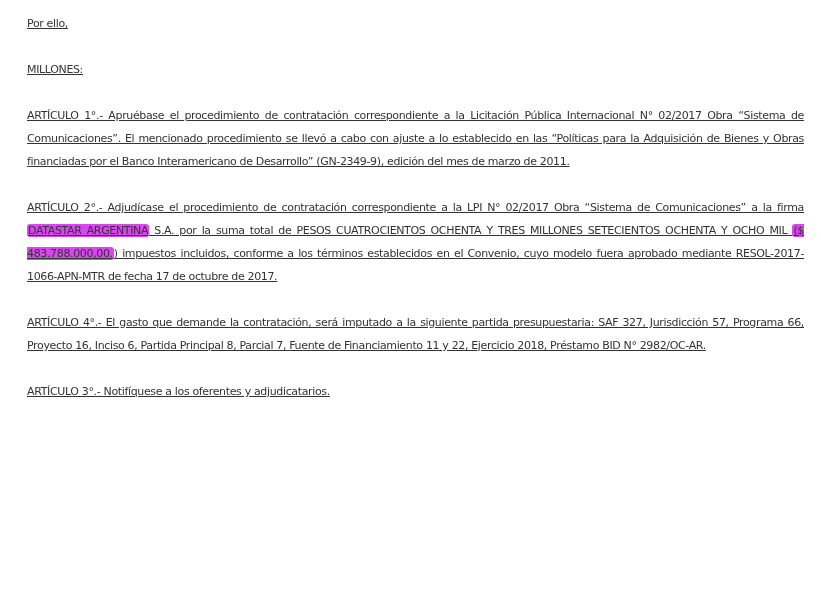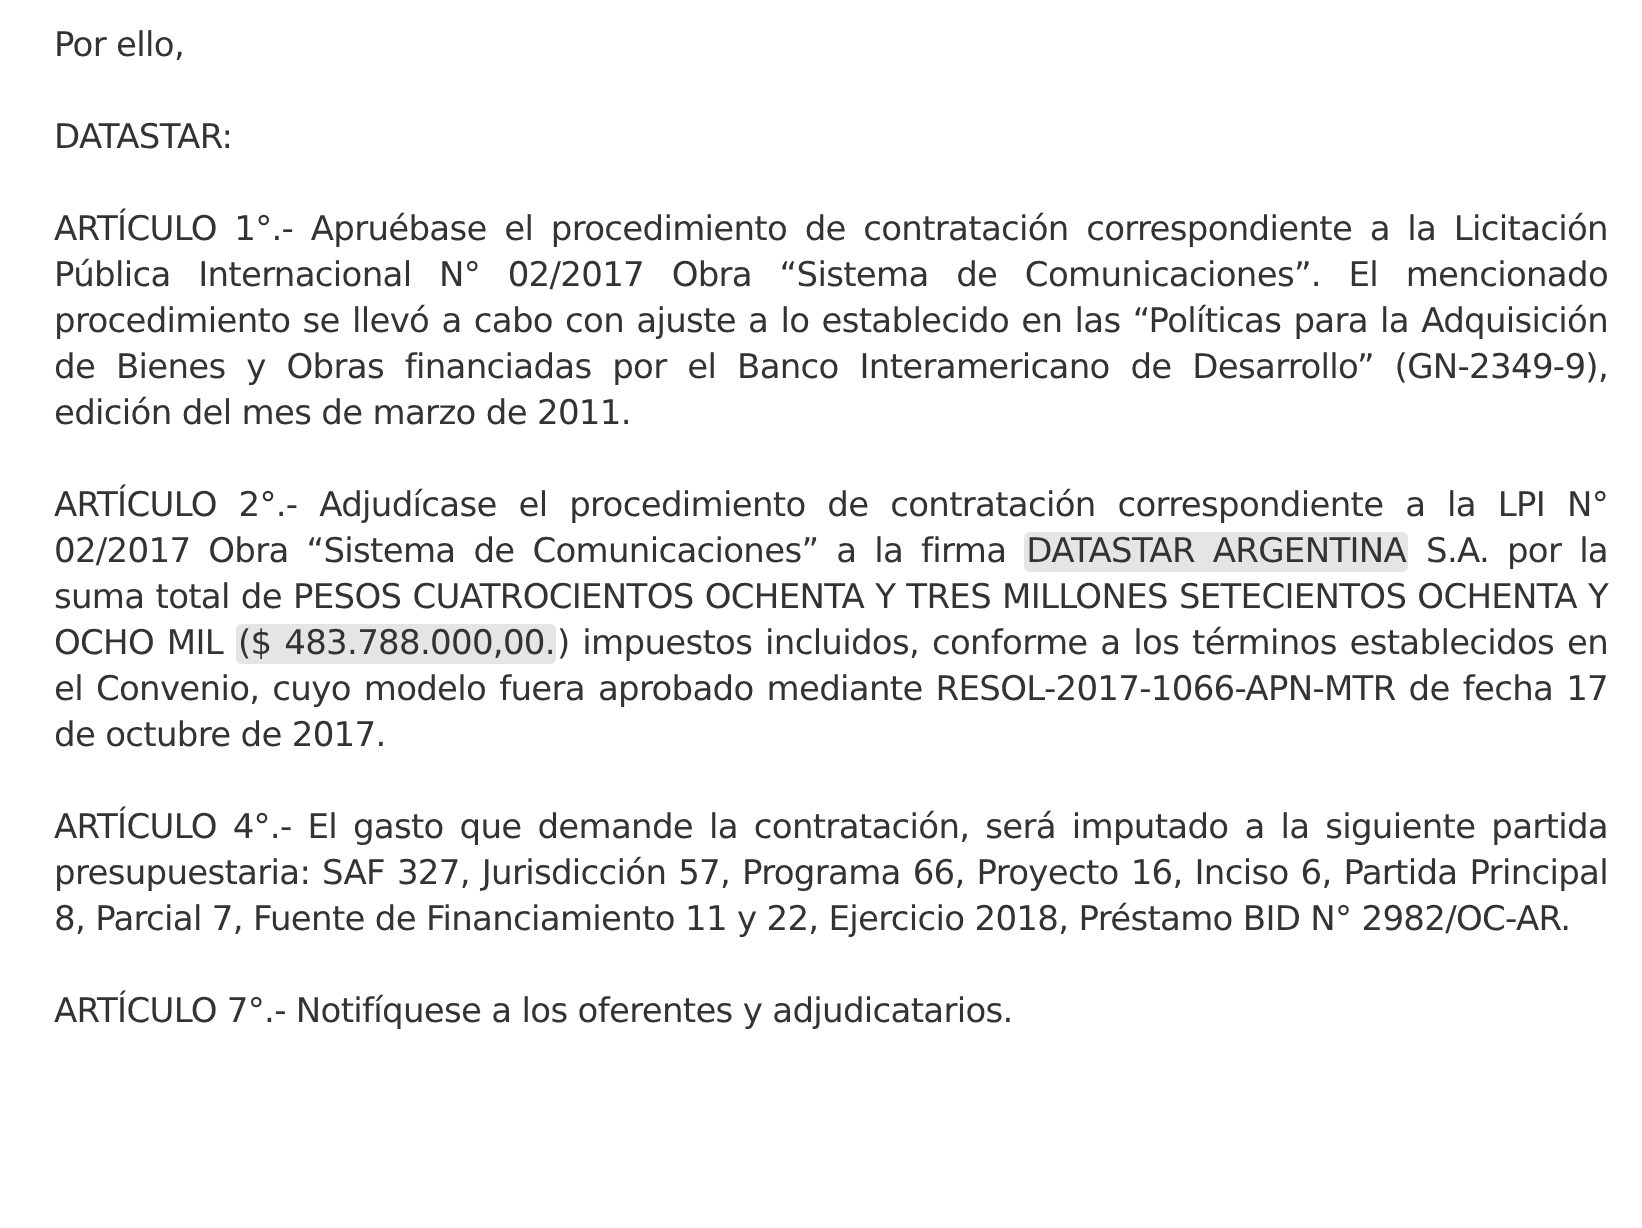--- a/index.html
+++ b/index.html
@@ -12,44 +12,45 @@
       height: 614px;
       overflow: hidden;
       position: relative;
     }
     .doc {
       position: absolute;
       left: 27px;
       top: 12px;
       width: 777px;
       font-family: "DejaVu Sans", sans-serif;
-      font-size: 17px;
+      font-size: 11px;
       color: #333333;
       line-height: 23px;
       letter-spacing: -0.35px;
+      text-decoration: underline;
     }
     .para {
       margin: 0 0 23px 0;
       text-align: justify;
     }
     .para.short {
       text-align: left;
     }
     .hl {
-      background: #e5e5e5;
+      background: #d946ef;
       border-radius: 3px;
       padding: 0 1px;
     }
   </style>
 </head>
 <body>
 
 <div class="doc">
   <p class="para short">Por ello,</p>
-  <p class="para short">DATASTAR:</p>
+  <p class="para short">MILLONES:</p>
 
   <p class="para">ARTÍCULO 1°.- Apruébase el procedimiento de contratación correspondiente a la Licitación Pública Internacional N° 02/2017 Obra “Sistema de Comunicaciones”. El mencionado procedimiento se llevó a cabo con ajuste a lo establecido en las “Políticas para la Adquisición de Bienes y Obras financiadas por el Banco Interamericano de Desarrollo” (GN-2349-9), edición del mes de marzo de 2011.</p>
 
   <p class="para"><span>ARTÍCULO 2°.- Adjudícase el procedimiento de contratación correspondiente a la LPI N° 02/2017 Obra “Sistema de Comunicaciones” a la firma </span><span class="hl">DATASTAR ARGENTINA</span><span> S.A. por la suma total de PESOS CUATROCIENTOS OCHENTA Y TRES MILLONES SETECIENTOS OCHENTA Y OCHO MIL </span><span class="hl">($ 483.788.000,00.</span><span>) impuestos incluidos, conforme a los términos establecidos en el Convenio, cuyo modelo fuera aprobado mediante RESOL-2017-1066-APN-MTR de fecha 17 de octubre de 2017.</span></p>
 
   <p class="para">ARTÍCULO 4°.- El gasto que demande la contratación, será imputado a la siguiente partida presupuestaria: SAF 327, Jurisdicción 57, Programa 66, Proyecto 16, Inciso 6, Partida Principal 8, Parcial 7, Fuente de Financiamiento 11 y 22, Ejercicio 2018, Préstamo BID N° 2982/OC-AR.</p>
-  <p class="para short">ARTÍCULO 7°.- Notifíquese a los oferentes y adjudicatarios.</p>
+  <p class="para short">ARTÍCULO 3°.- Notifíquese a los oferentes y adjudicatarios.</p>
 </div>
 
 </body></html>

